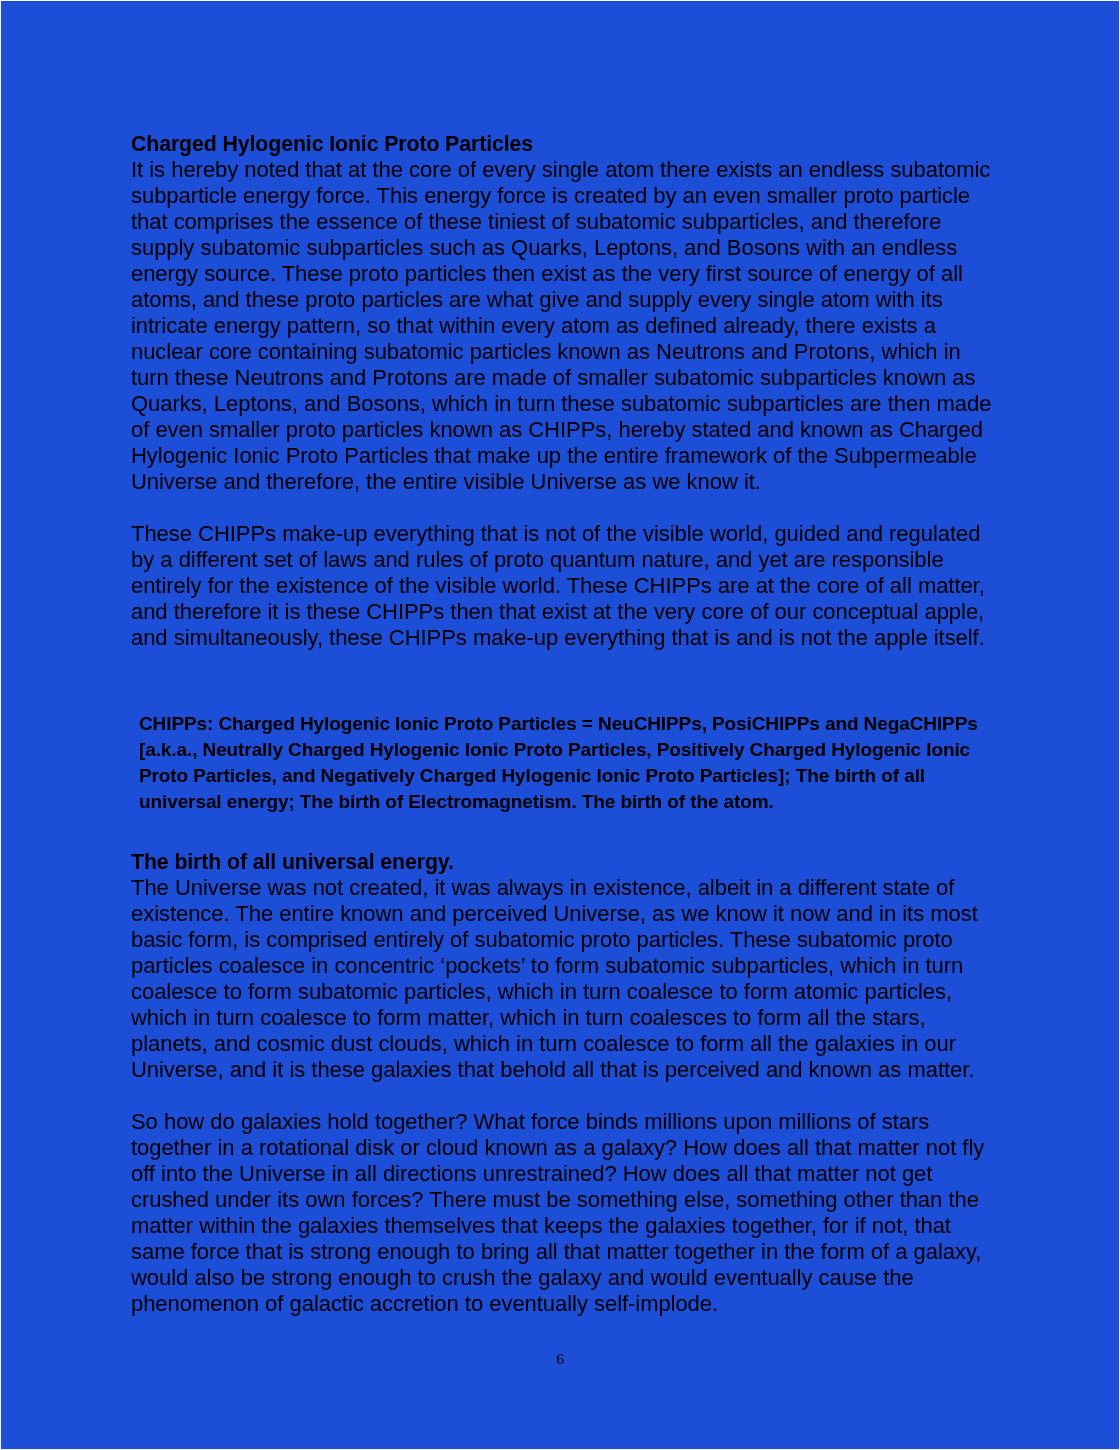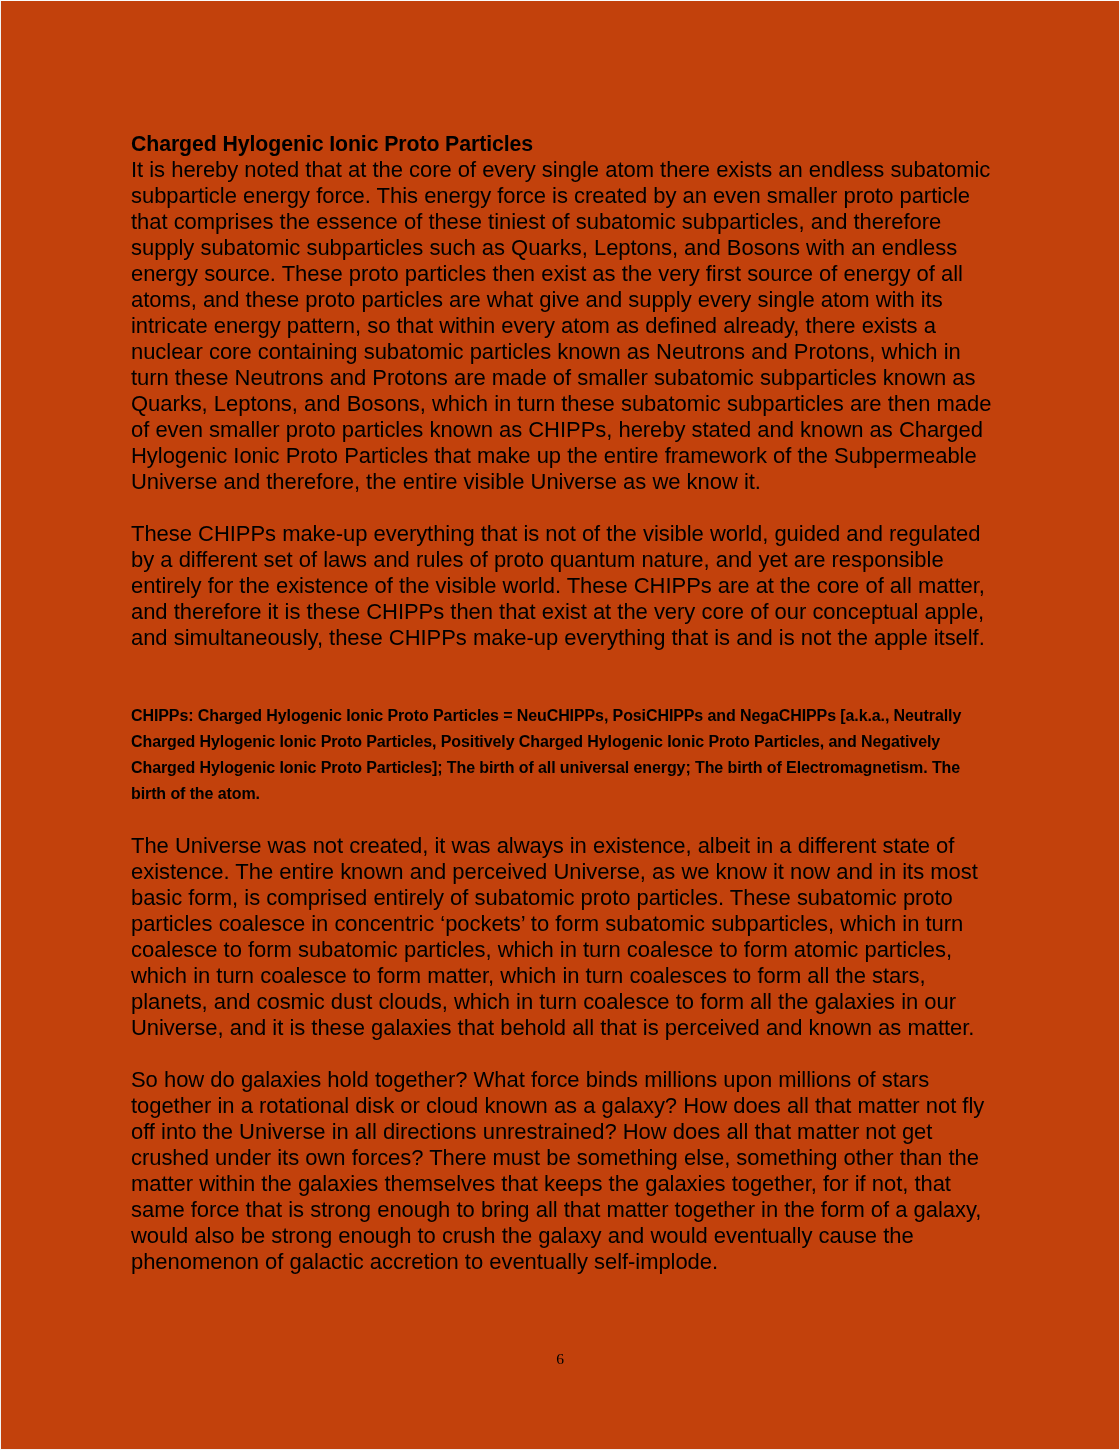--- a/index.html
+++ b/index.html
@@ -11,21 +11,21 @@
   }
   body {
     font-family: "Liberation Sans", sans-serif;
     -webkit-font-smoothing: antialiased;
   }
 
   .page {
     position: relative;
     width: 1120px;
     height: 1450px;
-    background: #c2410c;
+    background: #1d4ed8;
     border-left: 1px solid #f2f2f2;
     border-right: 1px solid #f2f2f2;
     border-top: 1px solid #fbfbfb;
     border-bottom: 1px solid #f2f2f2;
     overflow: hidden;
   }
 
   .content {
     position: absolute;
     left: 130px;
@@ -52,25 +52,25 @@
   }
 
   .para { margin: 0; }
 
   
   .gap-1 { height: 26px; }
   .gap-2 { height: 52px; }
 
   .blockbold {
     font-weight: bold;
-    font-size: 16px;
+    font-size: 19px;
     line-height: 26px;
     color: #000000;
     letter-spacing: -0.1px;
-    margin: 0;
+    margin: 8px;
   }
 
   .thin-cap {
     font-weight: 600;
   }
 
   .pagenum {
     position: absolute;
     left: 0;
     right: 0;
@@ -96,20 +96,23 @@
     <div class="gap-1"></div>
 
     <p class="block para">These CHIPPs make-up everything that is not of the visible world, guided and regulated by a different set of laws and rules of proto quantum nature, and yet are responsible entirely for the existence of the visible world. These CHIPPs are at the core of all matter, and therefore it is these CHIPPs then that exist at the very core of our conceptual apple, and simultaneously, these CHIPPs make-up everything that is and is not the apple itself.</p>
 
     <div class="gap-2"></div>
 
     <p class="blockbold">CHIPPs: Charged Hylogenic Ionic Proto Particles = NeuCHIPPs, PosiCHIPPs and NegaCHIPPs [a.k.a., Neutrally Charged Hylogenic Ionic Proto Particles, Positively Charged Hylogenic Ionic Proto Particles, and Negatively Charged Hylogenic Ionic Proto Particles]; The birth of all universal energy; The birth of Electromagnetism. The birth of the atom.</p>
 
     <div class="gap-1"></div>
 
+    <h2 class="heading" style="margin:0;">
+      <span class="thin-cap">T</span><span>he birth of all universal energy.</span>
+    </h2>
 
     <p class="block para">The Universe was not created, it was always in existence, albeit in a different state of existence. The entire known and perceived Universe, as we know it now and in its most basic form, is comprised entirely of subatomic proto particles. These subatomic proto particles coalesce in concentric ‘pockets’ to form subatomic subparticles, which in turn coalesce to form subatomic particles, which in turn coalesce to form atomic particles, which in turn coalesce to form matter, which in turn coalesces to form all the stars, planets, and cosmic dust clouds, which in turn coalesce to form all the galaxies in our Universe, and it is these galaxies that behold all that is perceived and known as matter.</p>
 
     <div class="gap-1"></div>
 
     <p class="block para">So how do galaxies hold together? What force binds millions upon millions of stars together in a rotational disk or cloud known as a galaxy? How does all that matter not fly off into the Universe in all directions unrestrained? How does all that matter not get crushed under its own forces? There must be something else, something other than the matter within the galaxies themselves that keeps the galaxies together, for if not, that same force that is strong enough to bring all that matter together in the form of a galaxy, would also be strong enough to crush the galaxy and would eventually cause the phenomenon of galactic accretion to eventually self-implode.</p>
 
   </div>
 
   <div class="pagenum">6</div>

